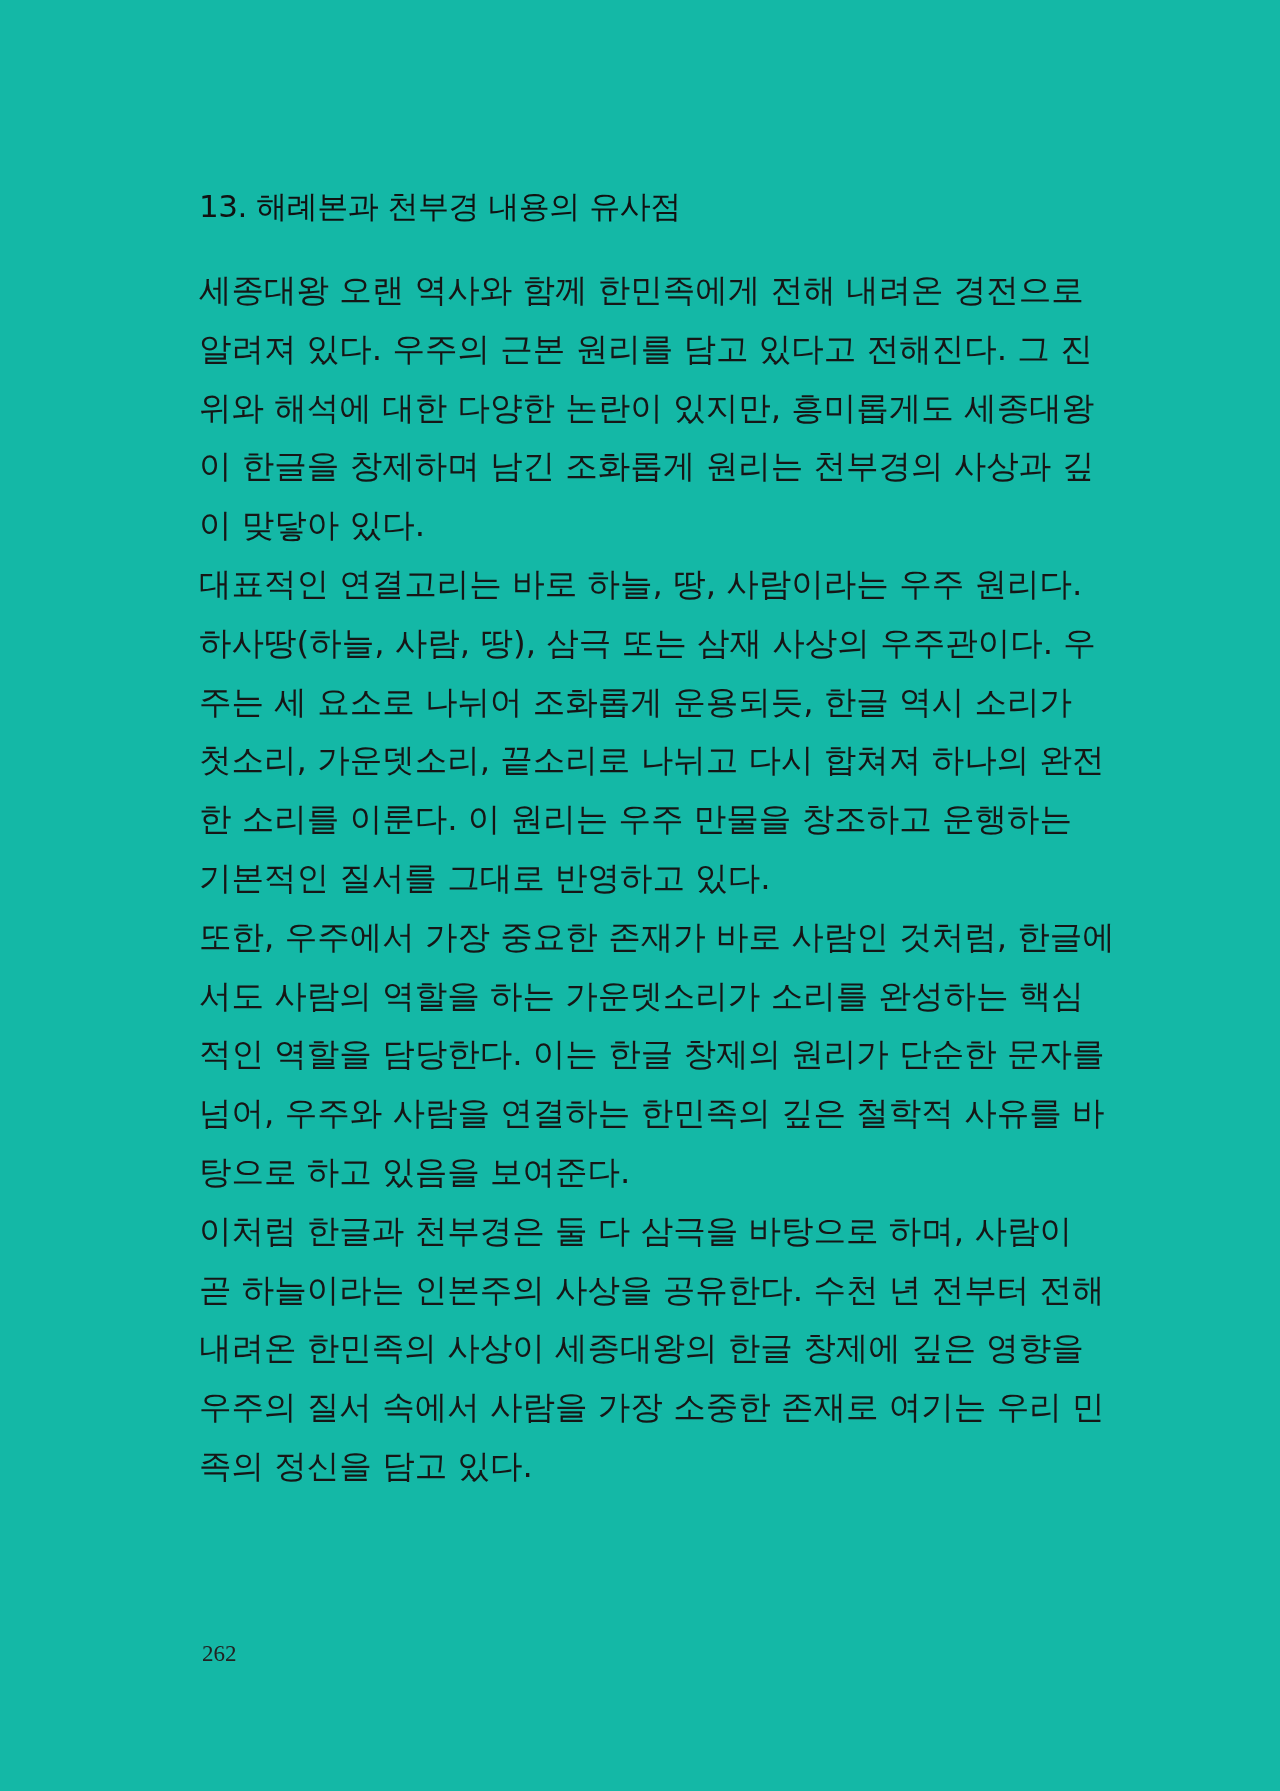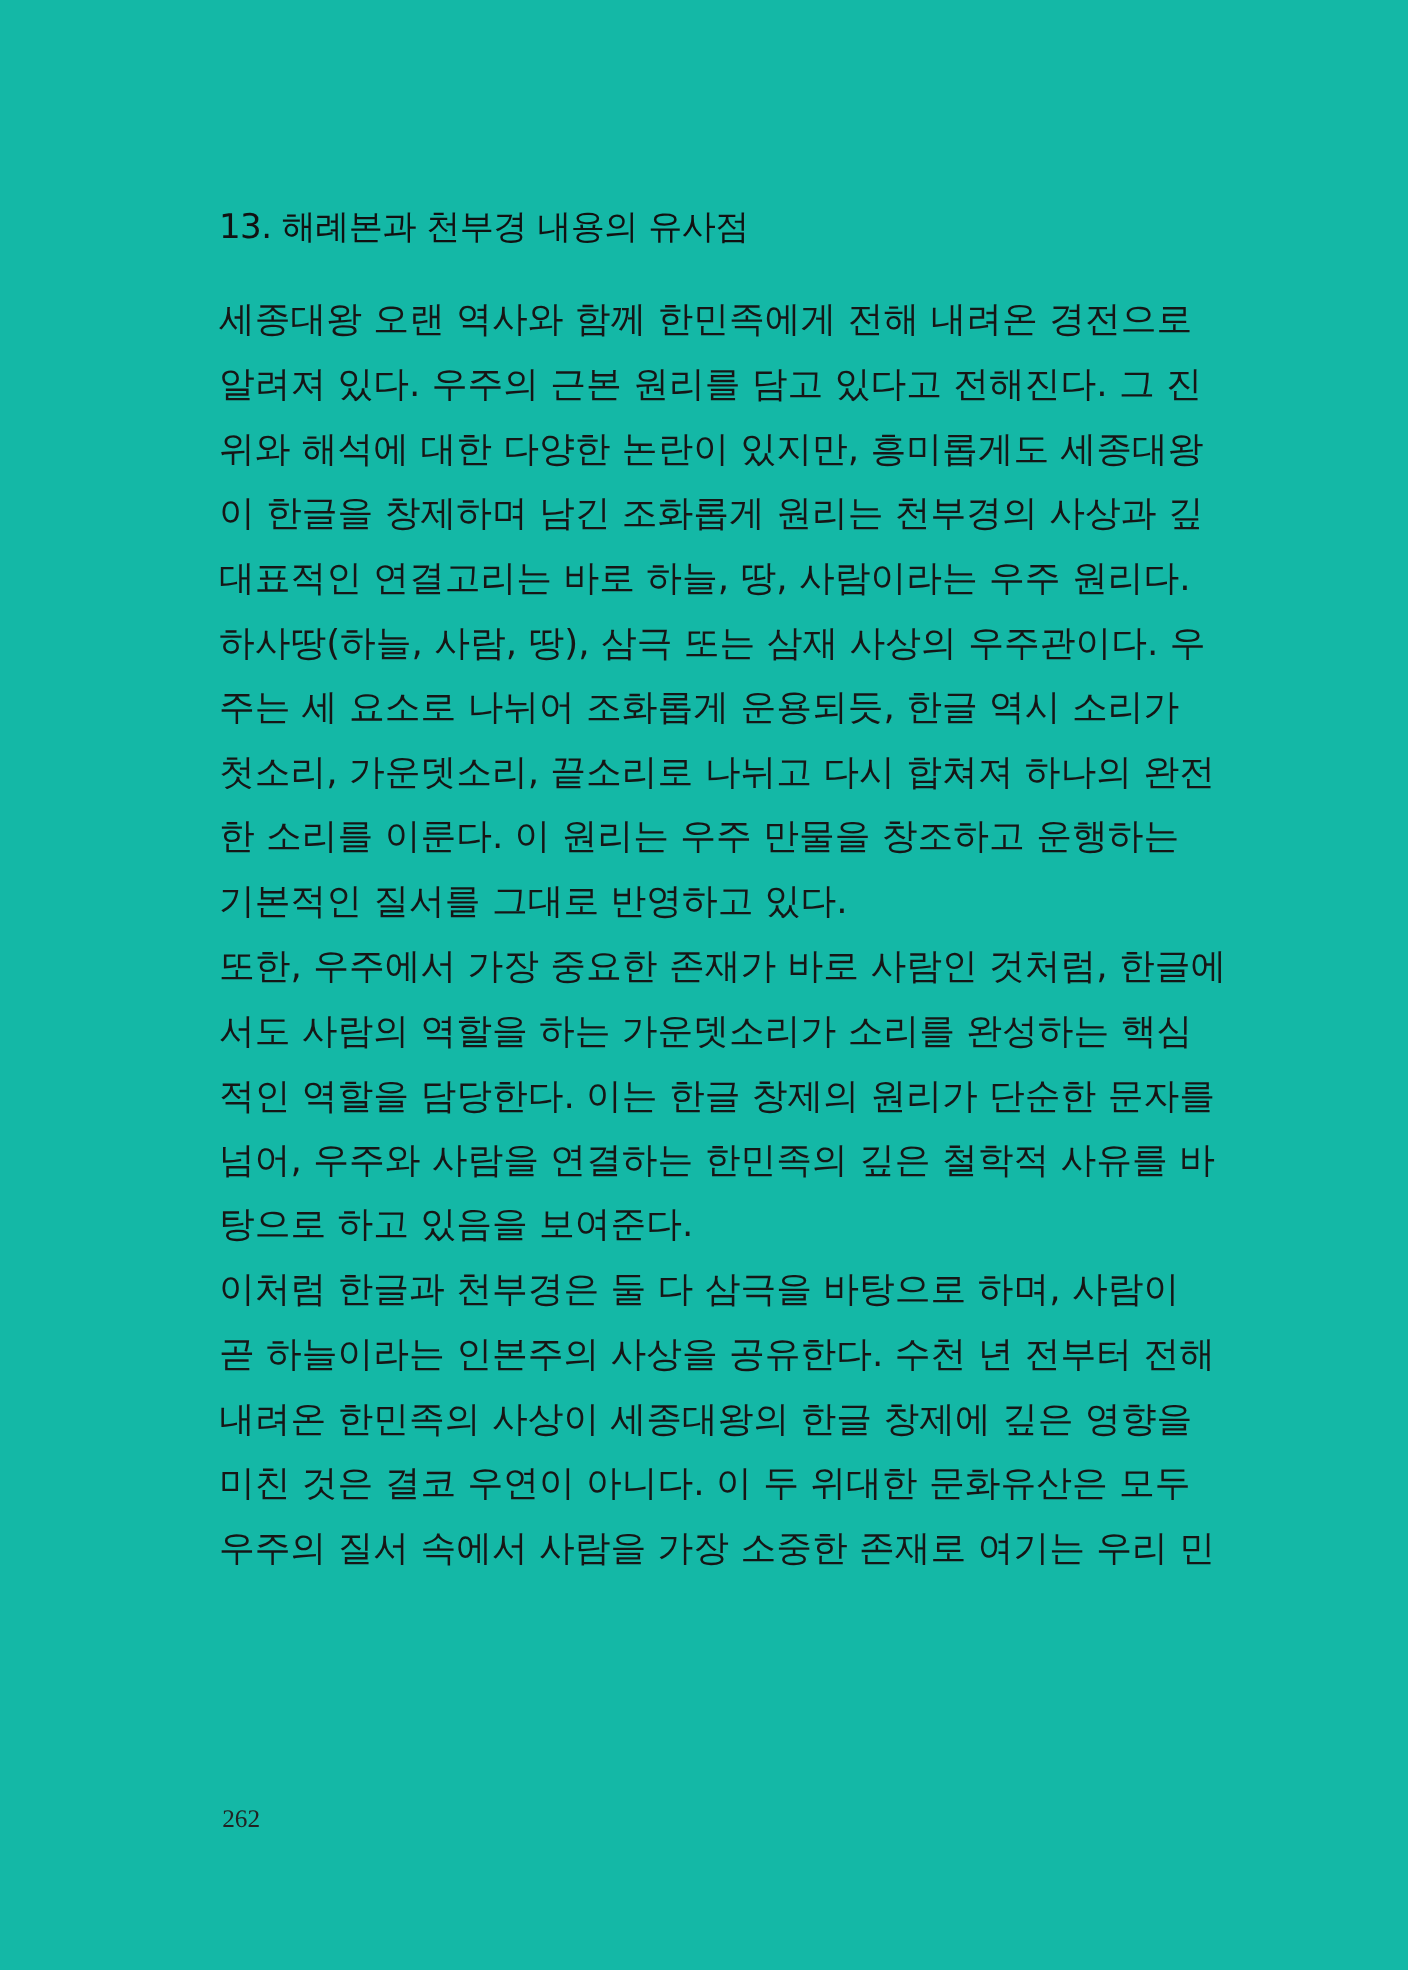--- a/index.html
+++ b/index.html
@@ -67,32 +67,33 @@
 <body>
 
 <div class="page">
   <h1 class="chapter-title">13. 해례본과 천부경 내용의 유사점</h1>
 
   <div class="body-text">
     <span class="line">세종대왕 오랜 역사와 함께 한민족에게 전해 내려온 경전으로</span>
     <span class="line">알려져 있다. 우주의 근본 원리를 담고 있다고 전해진다. 그 진</span>
     <span class="line">위와 해석에 대한 다양한 논란이 있지만, 흥미롭게도 세종대왕</span>
     <span class="line">이 한글을 창제하며 남긴 조화롭게 원리는 천부경의 사상과 깊</span>
+    <span class="line">이 맞닿아 있다.</span>
     <span class="line">대표적인 연결고리는 바로 하늘, 땅, 사람이라는 우주 원리다.</span>
     <span class="line">하사땅(하늘, 사람, 땅), 삼극 또는 삼재 사상의 우주관이다. 우</span>
     <span class="line">주는 세 요소로 나뉘어 조화롭게 운용되듯, 한글 역시 소리가</span>
     <span class="line">첫소리, 가운뎃소리, 끝소리로 나뉘고 다시 합쳐져 하나의 완전</span>
     <span class="line">한 소리를 이룬다. 이 원리는 우주 만물을 창조하고 운행하는</span>
     <span class="line">기본적인 질서를 그대로 반영하고 있다.</span>
     <span class="line">또한, 우주에서 가장 중요한 존재가 바로 사람인 것처럼, 한글에</span>
     <span class="line">서도 사람의 역할을 하는 가운뎃소리가 소리를 완성하는 핵심</span>
     <span class="line">적인 역할을 담당한다. 이는 한글 창제의 원리가 단순한 문자를</span>
     <span class="line">넘어, 우주와 사람을 연결하는 한민족의 깊은 철학적 사유를 바</span>
     <span class="line">탕으로 하고 있음을 보여준다.</span>
     <span class="line">이처럼 한글과 천부경은 둘 다 삼극을 바탕으로 하며, 사람이</span>
     <span class="line">곧 하늘이라는 인본주의 사상을 공유한다. 수천 년 전부터 전해</span>
     <span class="line">내려온 한민족의 사상이 세종대왕의 한글 창제에 깊은 영향을</span>
-    <span class="line">미친 것은 결코 우연이 아니다. 이 두 위대한 문화유산은 모두</span>
     <span class="line">우주의 질서 속에서 사람을 가장 소중한 존재로 여기는 우리 민</span>
+    <span class="line">족의 정신을 담고 있다.</span>
   </div>
 
   <p class="page-number">262</p>
 </div>
 
 </body></html>

